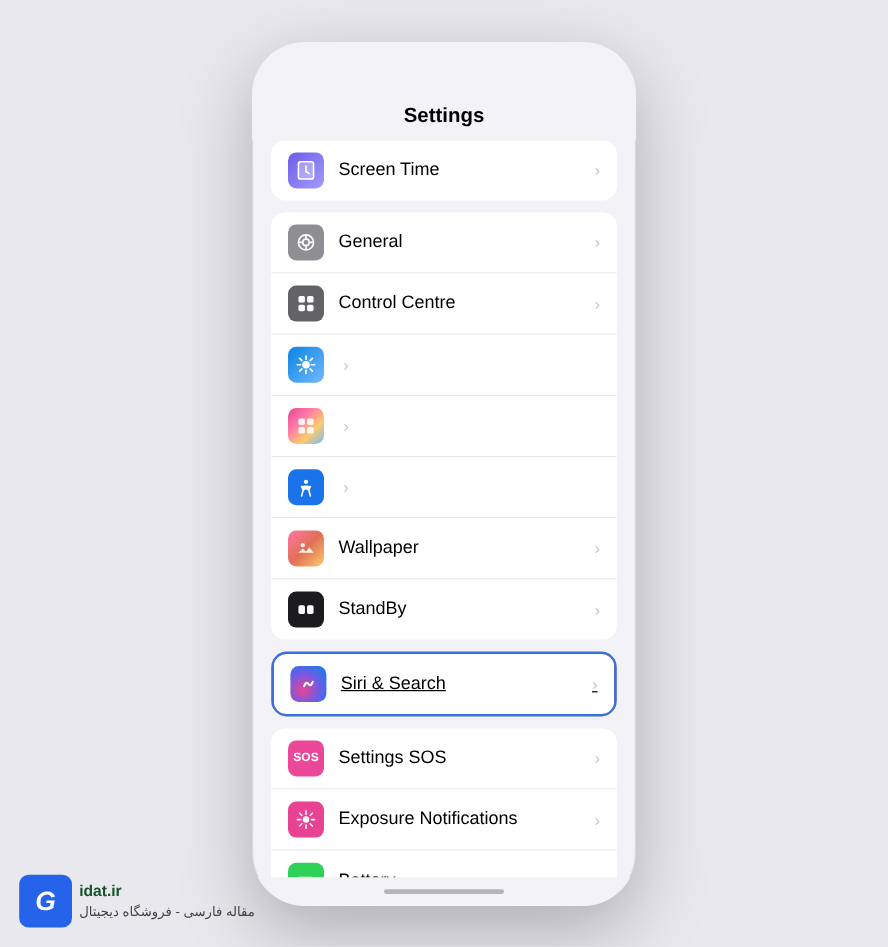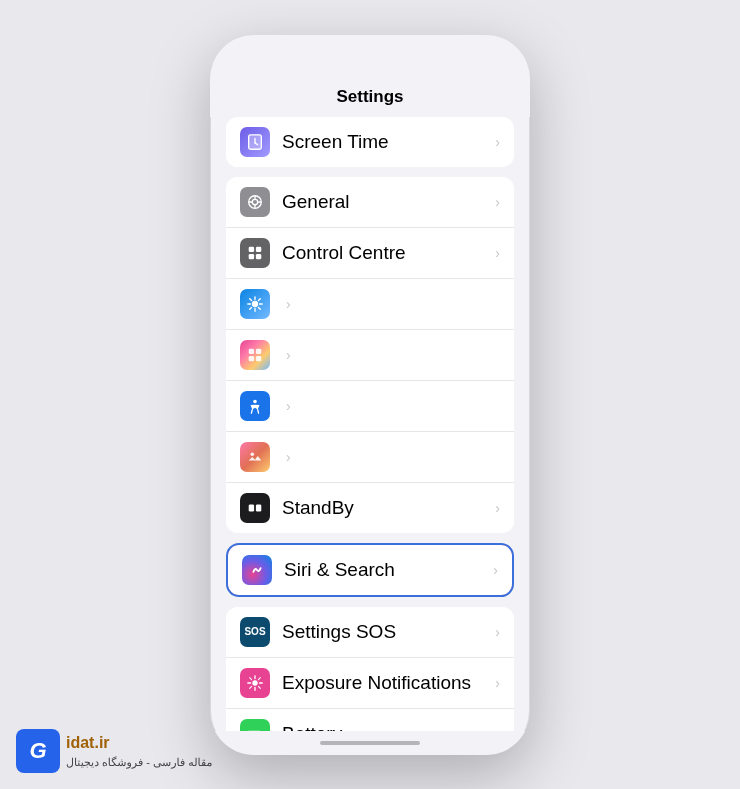--- a/index.html
+++ b/index.html
@@ -77,21 +77,21 @@
       margin-right: 12px;
       flex-shrink: 0;
       display: flex;
       align-items: center;
       justify-content: center;
       font-size: 16px;
     }
 
     .row-label {
       flex: 1;
-      font-size: 19px;
+      font-size: 15px;
       color: #000;
     }
 
     .row-chevron {
       color: #c7c7cc;
       font-size: 14px;
       margin-left: 4px;
     }
 
     .icon-svg {
@@ -137,22 +137,22 @@
       font-size: 22px;
       font-weight: 900;
       font-style: italic;
     }
     .watermark-text {
       font-size: 11px;
       color: #444;
       line-height: 1.4;
     }
     .watermark-text strong {
-      font-size: 16px;
-      color: #a16207;
+      font-size: 13px;
+      color: #14532d;
     }
   </style>
 </head>
 <body>
 
 <div class="phone-frame">
   <div class="status-bar"></div>
 
   <div class="settings-title">Settings</div>
 
@@ -238,52 +238,53 @@
         </div>
         <span class="row-chevron">›</span>
       </div>
       <div class="settings-row">
         <div class="row-icon" style="background: linear-gradient(135deg, #fd79a8, #e17055, #fdcb6e);">
           <svg class="icon-svg" viewBox="0 0 20 20" fill="white">
             <path d="M3 14 L7 10 L10 13 L13 9 L17 14 Z" fill="white" opacity="0.9"></path>
             <circle cx="7" cy="7" r="2" fill="white" opacity="0.9"></circle>
           </svg>
         </div>
+        <span class="row-label">Wallpaper</span>
         <span class="row-chevron">›</span>
       </div>
       <div class="settings-row">
         <div class="row-icon" style="background: #1c1c1e;">
           <svg class="icon-svg" viewBox="0 0 20 20">
             <rect x="3" y="6" width="6" height="8" rx="1.5" fill="white"></rect>
             <rect x="11" y="6" width="6" height="8" rx="1.5" fill="white"></rect>
           </svg>
         </div>
         <span class="row-label">StandBy</span>
         <span class="row-chevron">›</span>
       </div>
     </div>
 
     <div style="margin-bottom:10px;">
-      <div style="border: 2.5px solid #3b6fdb; border-radius: 13px; overflow: hidden; background:#4c1d95;">
+      <div style="border: 2.5px solid #3b6fdb; border-radius: 13px; overflow: hidden; background:#4c1d95;text-decoration:underline;">
         <div class="settings-row" style="border-bottom:none; background:#fff;">
           <div class="row-icon" style="background: radial-gradient(circle at 35% 65%, #e84393 0%, #6c5ce7 50%, #0984e3 100%);">
             <svg class="icon-svg" viewBox="0 0 20 20">
               <ellipse cx="10" cy="10" rx="7" ry="7" fill="none"></ellipse>
               <path d="M6 12 Q8 7 10 10 Q12 13 14 8" stroke="white" stroke-width="2" fill="none" stroke-linecap="round" stroke-linejoin="round"></path>
             </svg>
           </div>
           <span class="row-label">Siri &amp; Search</span>
           <span class="row-chevron">›</span>
         </div>
       </div>
     </div>
 
     <div class="section">
       <div class="settings-row">
-        <div class="row-icon" style="background: #0c4a6e;">
+        <div class="row-icon" style="background: #ec4899;">
           <span style="color:white; font-size:10px; font-weight:800;">SOS</span>
         </div>
         <span class="row-label">Settings SOS</span>
         <span class="row-chevron">›</span>
       </div>
       <div class="settings-row">
         <div class="row-icon" style="background: #e84393;">
           <svg class="icon-svg" viewBox="0 0 20 20">
             <circle cx="10" cy="10" r="3" fill="white"></circle>
             <line x1="10" y1="2" x2="10" y2="5" stroke="white" stroke-width="1.5" stroke-linecap="round"></line>

